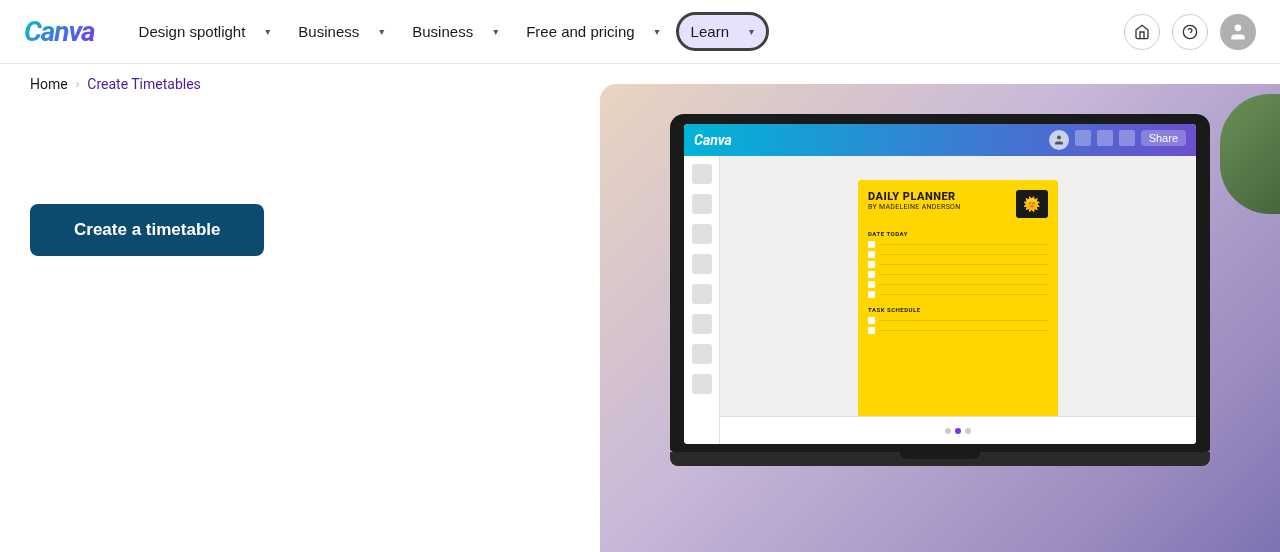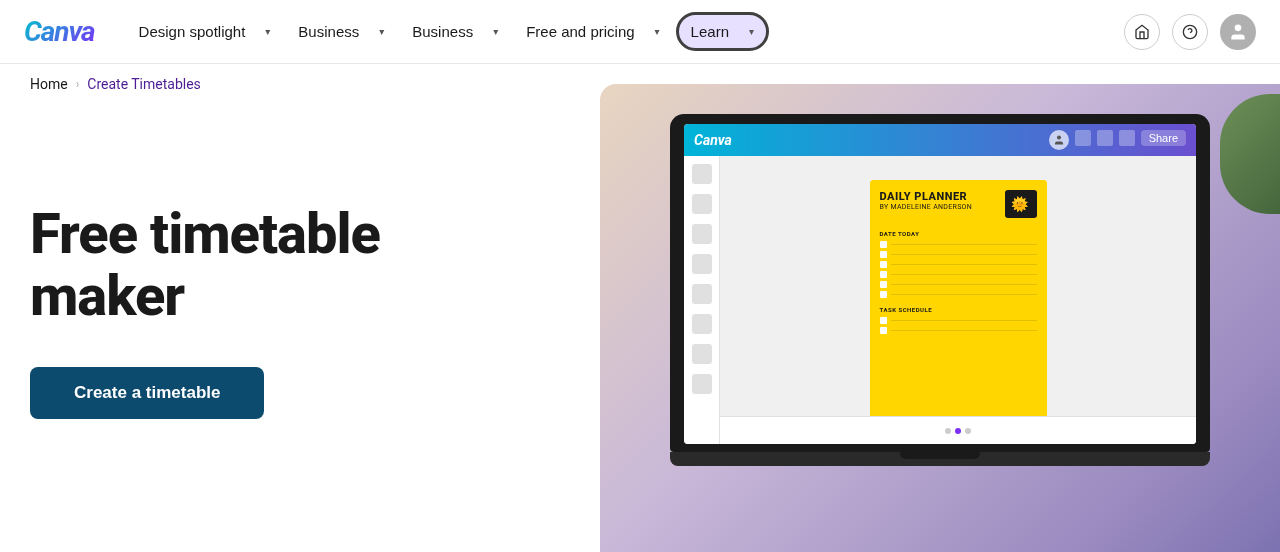--- a/index.html
+++ b/index.html
@@ -135,21 +135,21 @@
     .editor-sidebar-icon {
       width: 20px; height: 20px; background: #e0e0e0; border-radius: 3px;
     }
     .editor-canvas {
       flex: 1; background: #f0f0f0; display: flex; align-items: center; justify-content: center;
       padding: 16px;
     }
     
     .planner-card {
       background: #ffd600; border-radius: 4px;
-      width: 177px; height: 240px; position: relative;
+      width: 200px; height: 240px; position: relative;
       padding: 0; overflow: hidden;
     }
     .planner-header {
       background: #ffd600; padding: 10px 10px 6px 10px;
       display: flex; align-items: flex-start; justify-content: space-between;
     }
     .planner-title-block { }
     .planner-title { font-size: 11px; font-weight: 800; color: #1a1a1a; letter-spacing: 0.5px; }
     .planner-subtitle { font-size: 7px; color: #1a1a1a; letter-spacing: 0.3px; }
     .planner-icon-box {
@@ -242,21 +242,20 @@
 </nav>
 
 <div class="breadcrumb">
   <a>Home</a>
   <span class="sep">›</span>
   <span class="current">Create Timetables</span>
 </div>
 
 <div class="main">
   <div class="hero-text">
-    <h1 class="hero-title">Free timetable maker</h1>
     <button class="cta-btn">Create a timetable</button>
   </div>
 
   <div class="hero-image">
     <div class="hero-bg">
       <div class="leaf-decor"></div>
 
       <div class="laptop-wrapper">
         <div class="laptop-screen-outer">
           <div class="laptop-screen">

